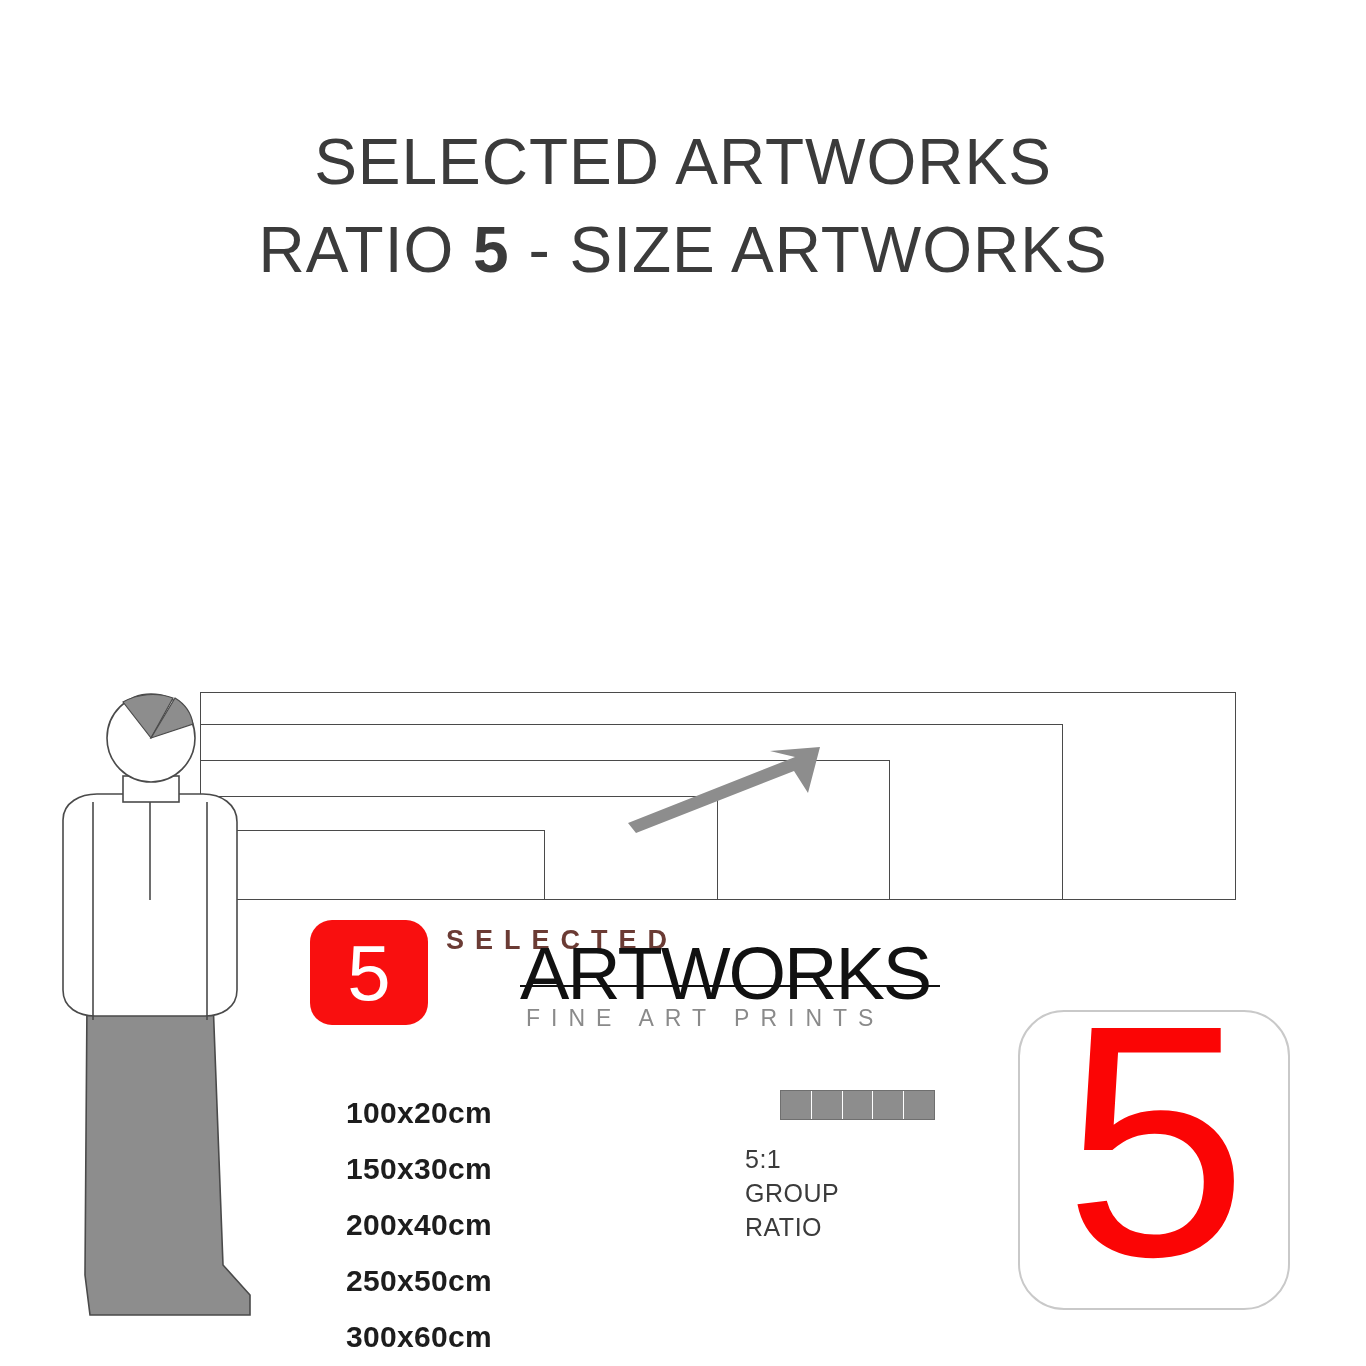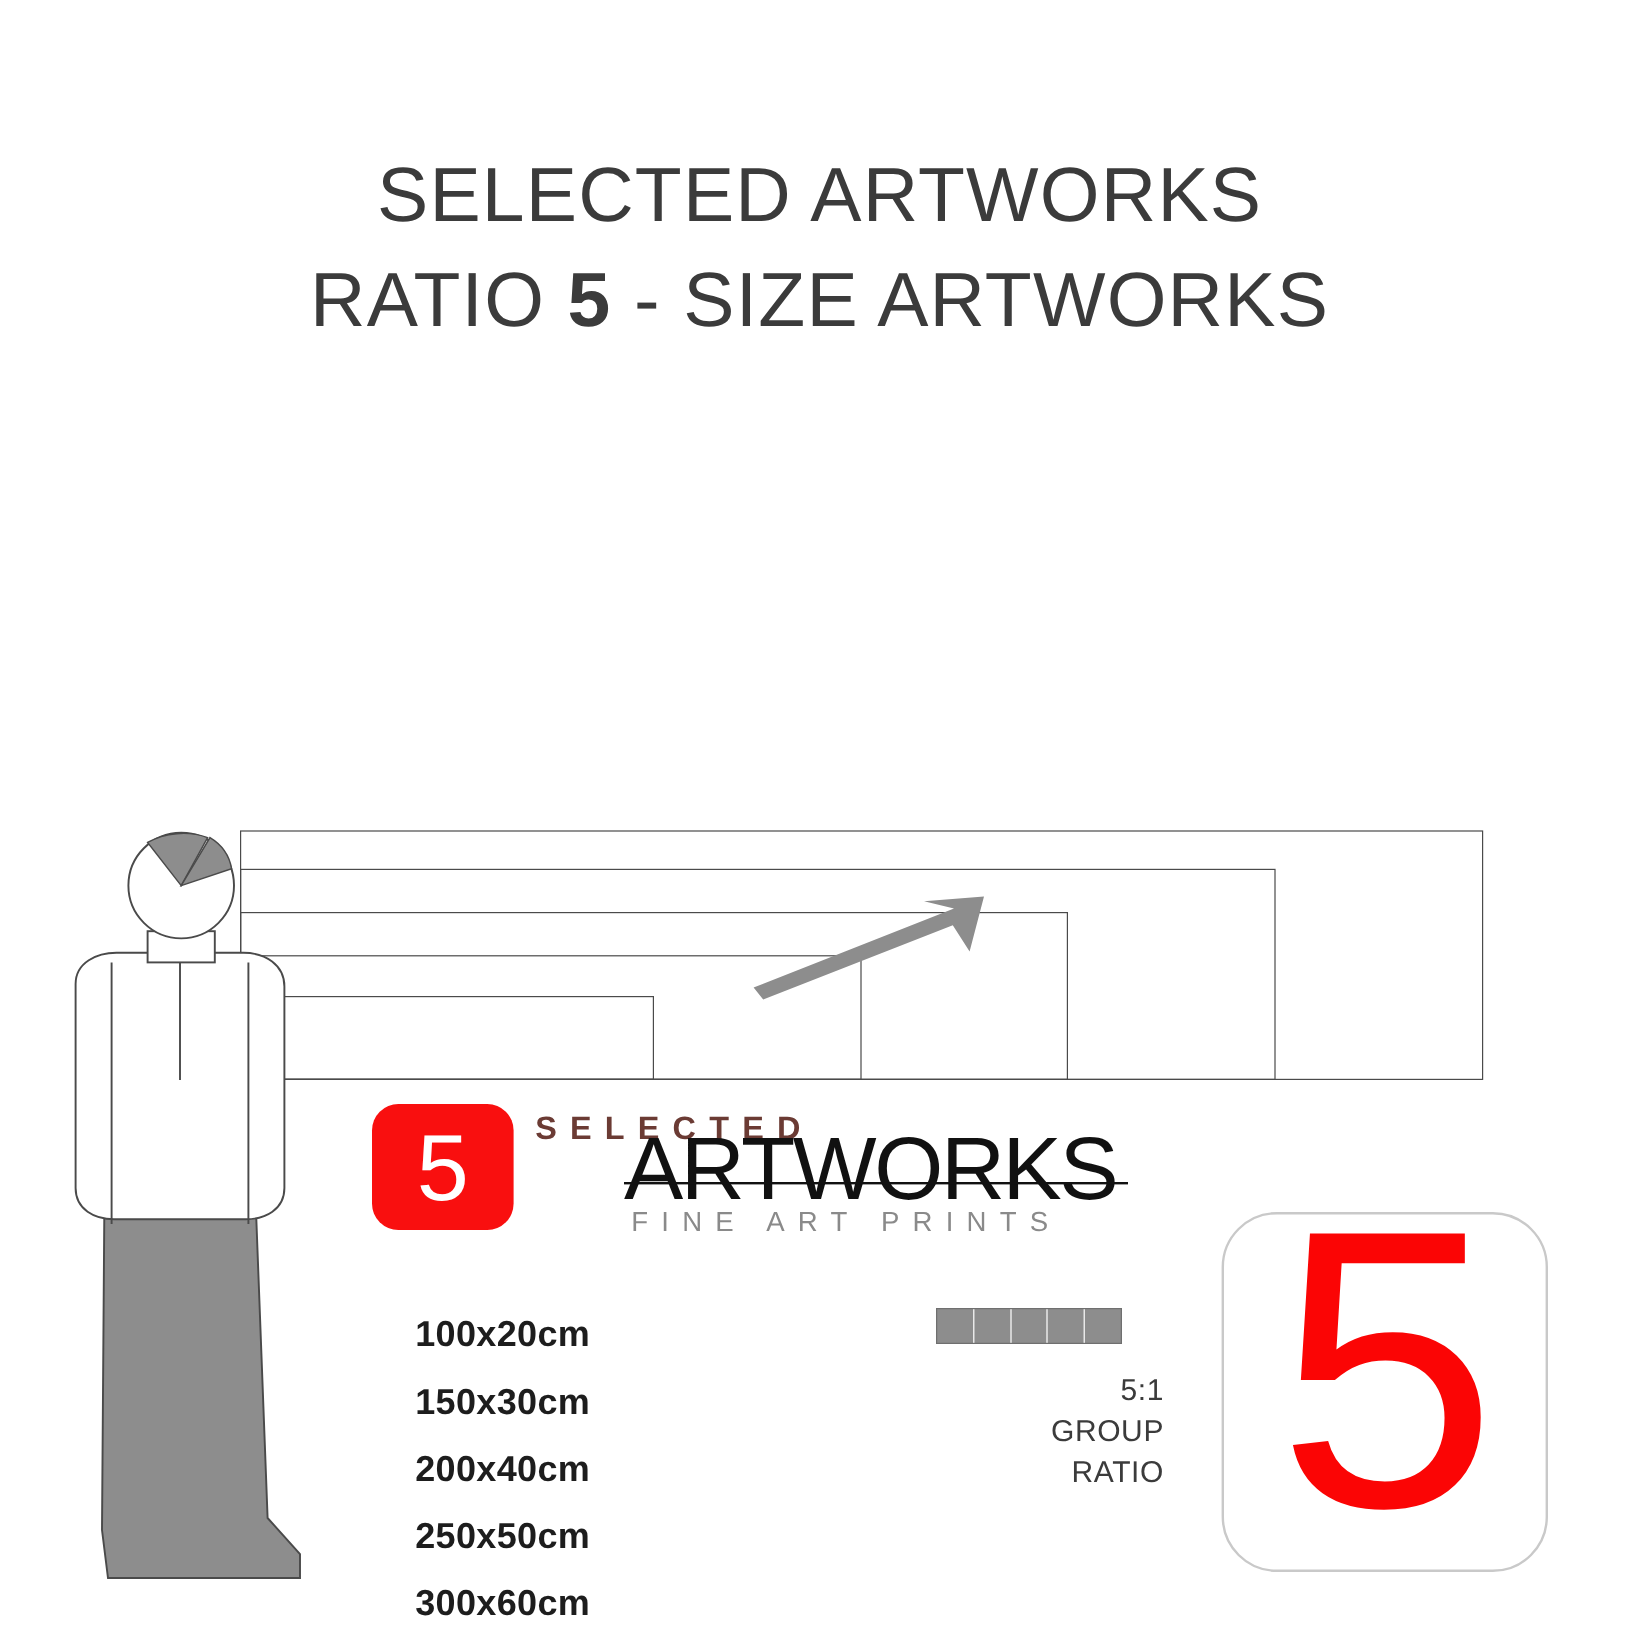--- a/index.html
+++ b/index.html
@@ -149,21 +149,21 @@
     line-height: 56px;
     letter-spacing: 0.3px;
   }
 
   
   .aspect-block {
     position: absolute;
     left: 745px;
     top: 1090px;
     width: 225px;
-    text-align: right;
+    text-align: left;
     color: #3b3b3b;
   }
   .ratio-bar {
     width: 155px;
     height: 30px;
     margin: 0 auto 22px auto;
     display: flex;
     border: 1px solid #6f6f6f;
     box-sizing: border-box;
     background: #8d8d8d;

